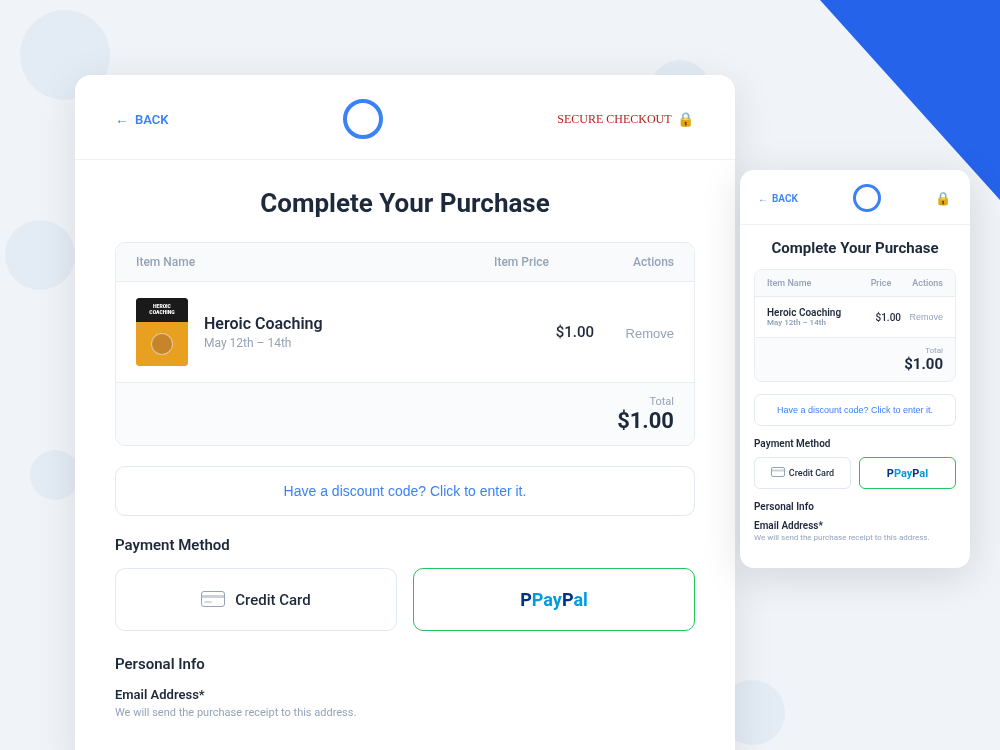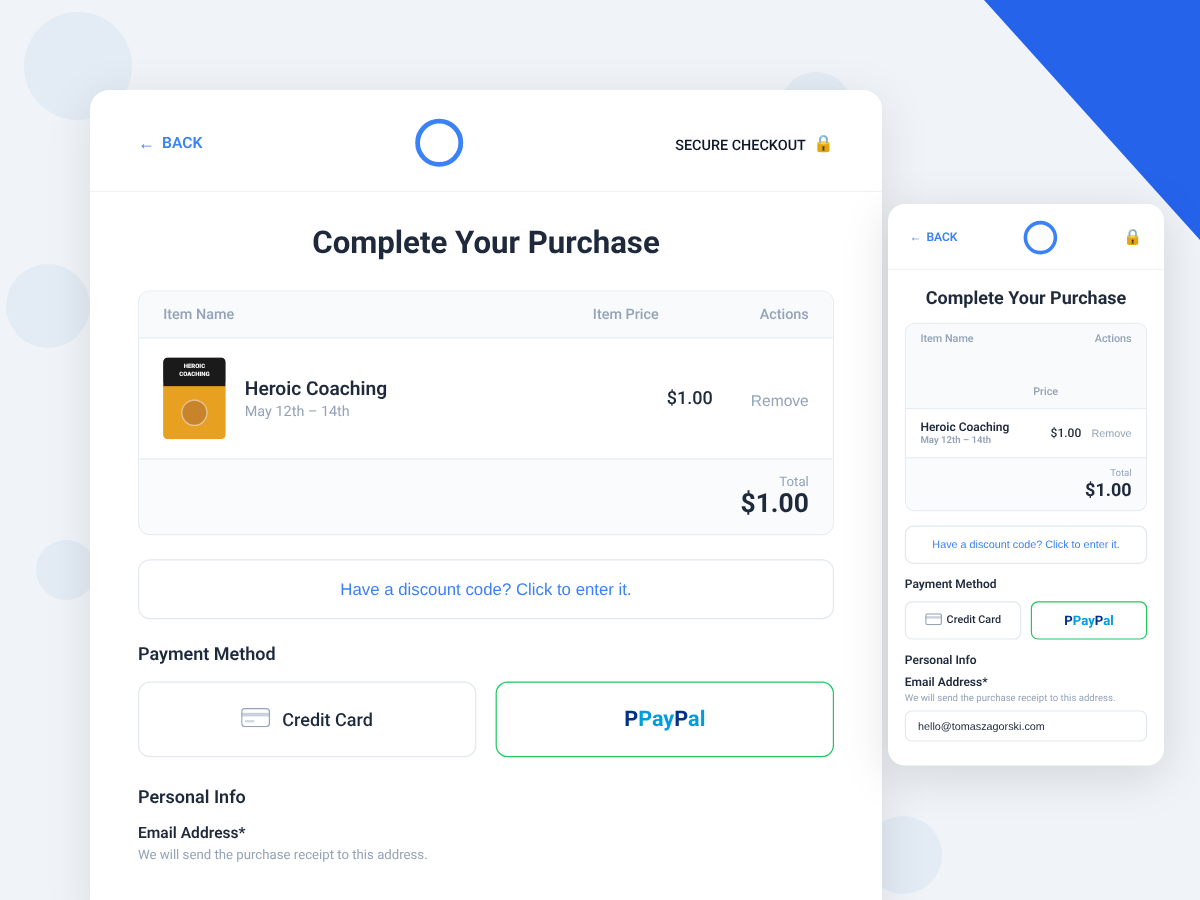--- a/index.html
+++ b/index.html
@@ -73,25 +73,26 @@
     .logo-circle {
       width: 40px;
       height: 40px;
       border-radius: 50%;
       border: 4px solid #3b82f6;
       background: transparent;
     }
 
     .secure-checkout {
       display: flex;
-      align-items: flex-end;
+      align-items: center;
       gap: 6px;
-      color: #0f172a;
+      color: #b91c1c;
       font-size: 12px;
       font-weight: 500;
+      font-family: Liberation Serif, serif;
     }
 
     .lock-icon {
       font-size: 14px;
     }
 
     .page-title {
       text-align: center;
       font-size: 26px;
       font-weight: 700;
@@ -405,21 +406,21 @@
       border-bottom: 1px solid #e8edf2;
     }
 
     .sc-th {
       font-size: 9px;
       color: #94a3b8;
       font-weight: 500;
     }
 
     .sc-th-name { flex: 1; }
-    .sc-th-price { width: 40px; text-align: left; margin-top: 44px; }
+    .sc-th-price { width: 40px; text-align: center; }
     .sc-th-actions { width: 42px; text-align: right; }
 
     .sc-row {
       display: flex;
       align-items: center;
       padding: 10px 12px;
     }
 
     .sc-item-name {
       flex: 1;
@@ -721,16 +722,15 @@
           <span style="color:#003087;">P</span><span style="color:#009cde;">Pay</span><span style="color:#003087;">P</span><span style="color:#009cde;">al</span>
         </span>
       </div>
     </div>
   </div>
 
   <div class="sc-personal-section">
     <div class="sc-section-label">Personal Info</div>
     <div class="sc-field-label">Email Address*</div>
     <div class="sc-field-note">We will send the purchase receipt to this address.</div>
-    <input class="sc-input" type="email" value="hello@tomaszagorski.com" style="">
   </div>
 
 </div>
 
 </body></html>

